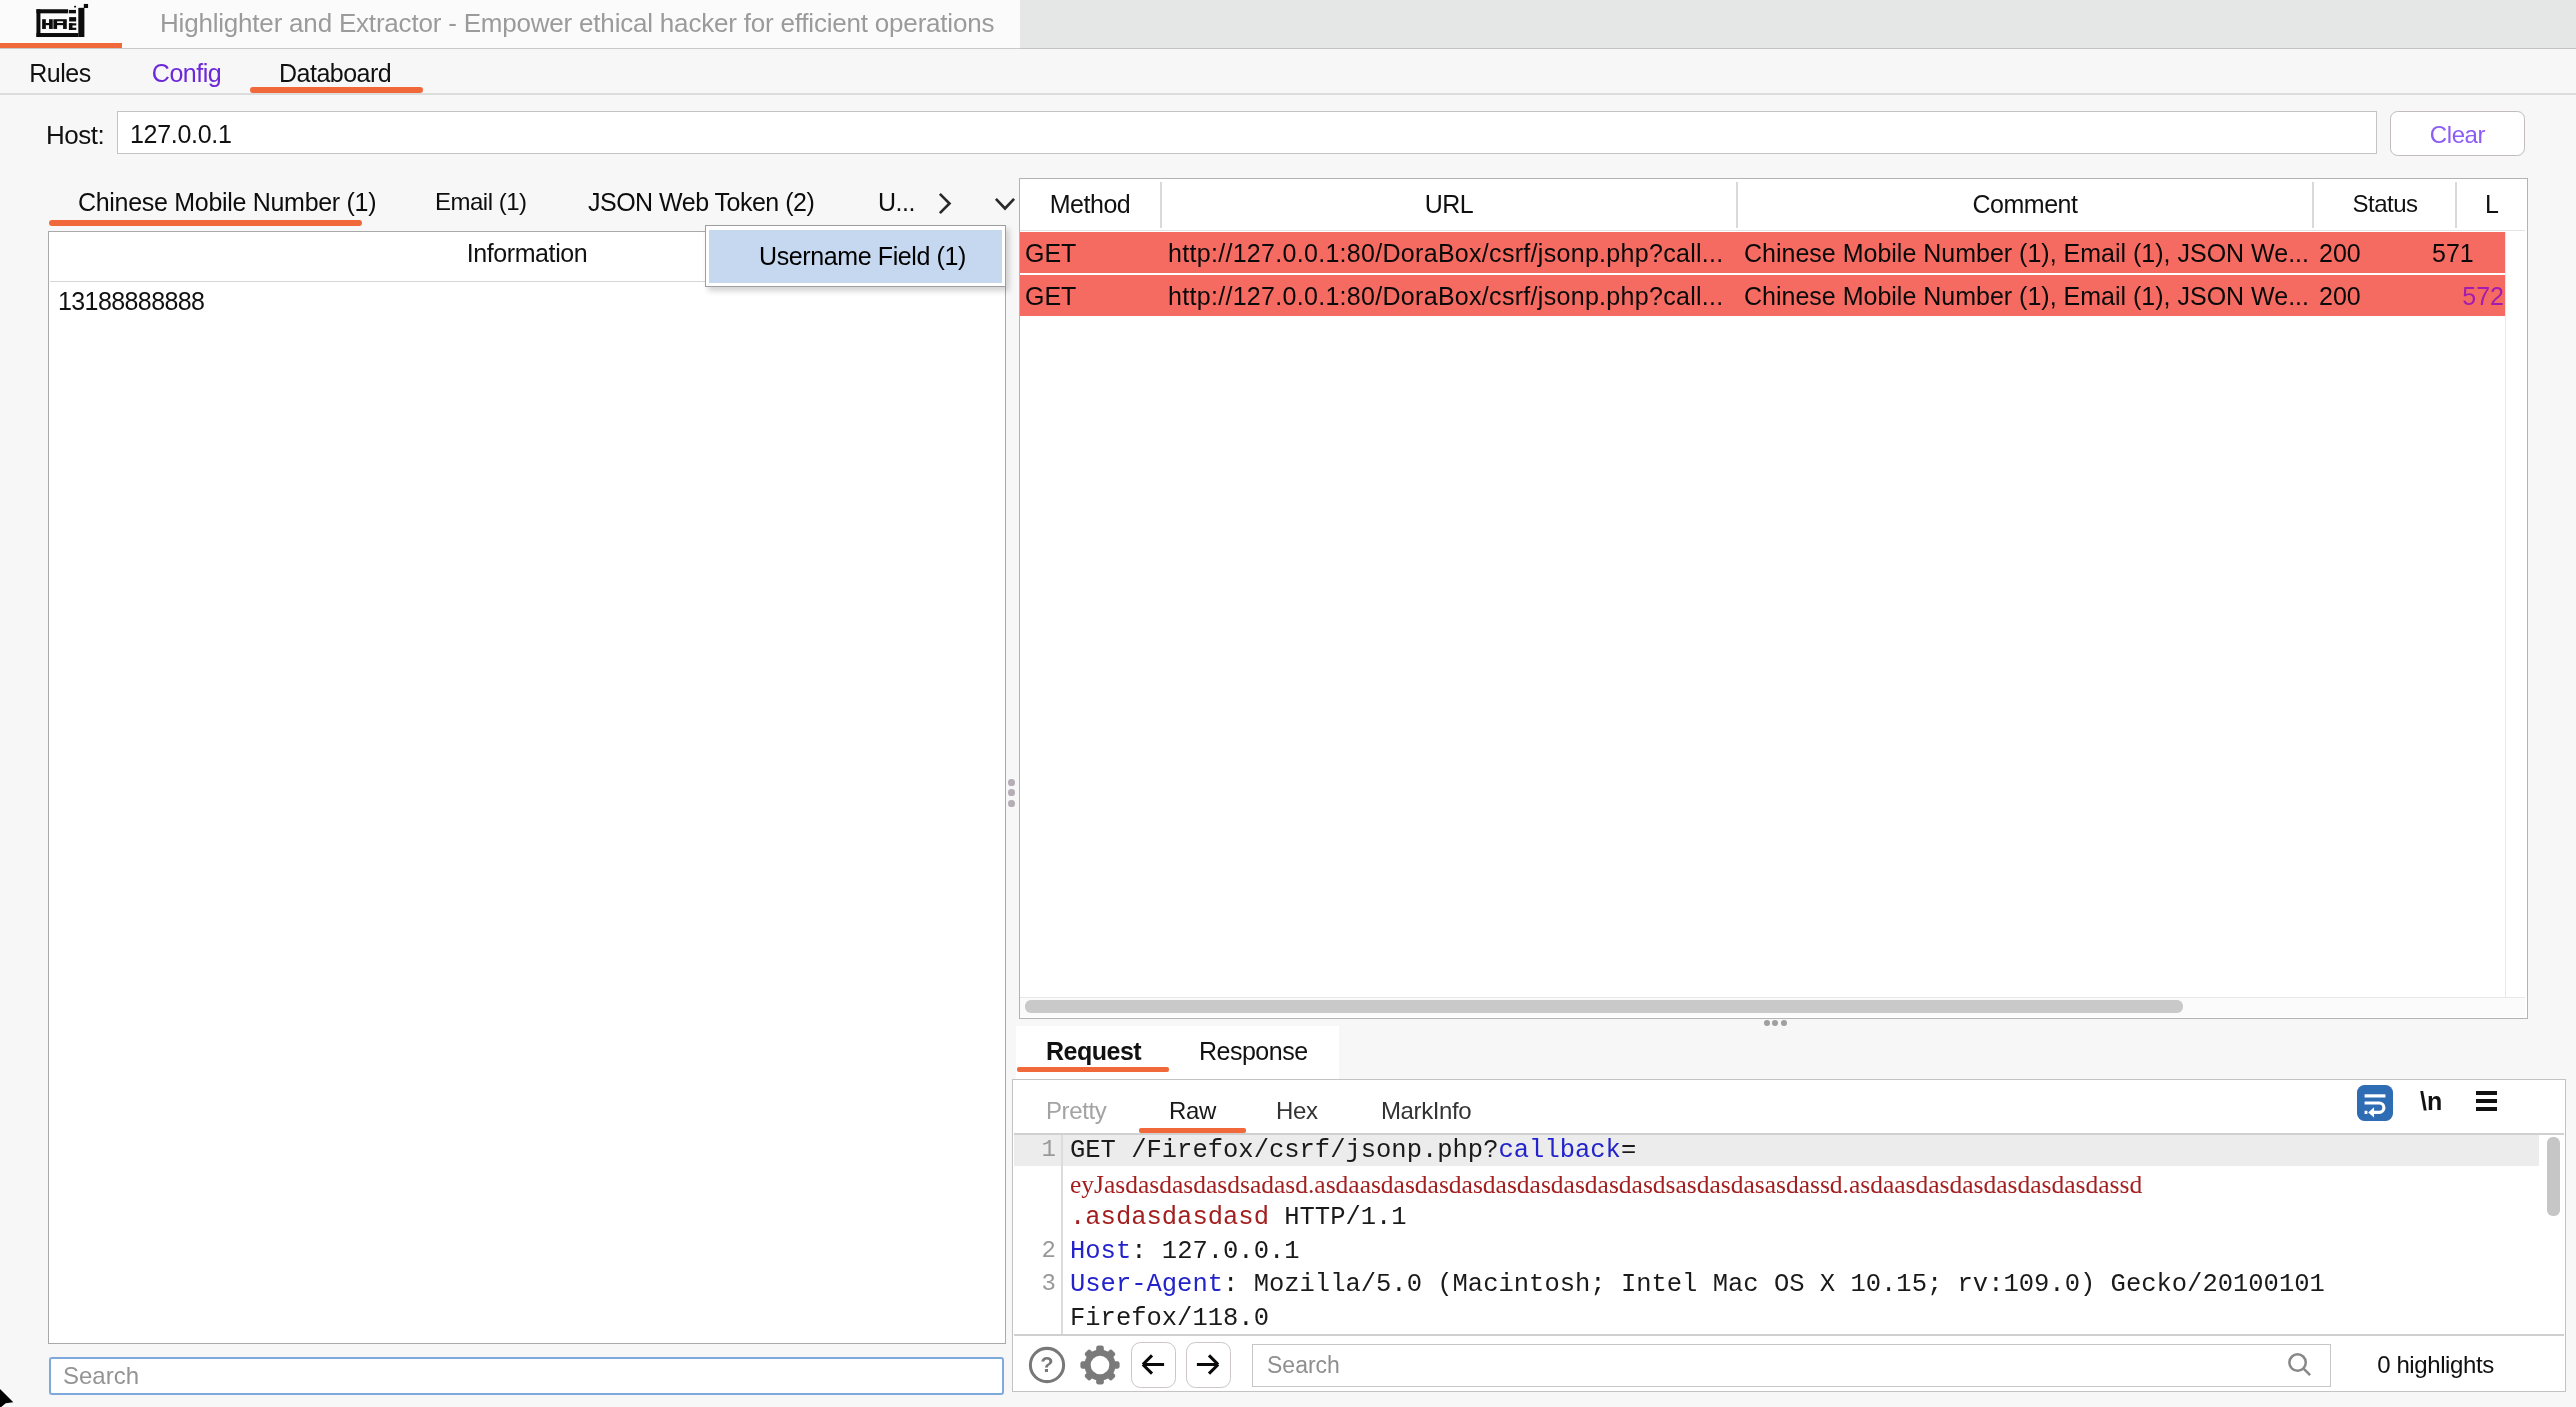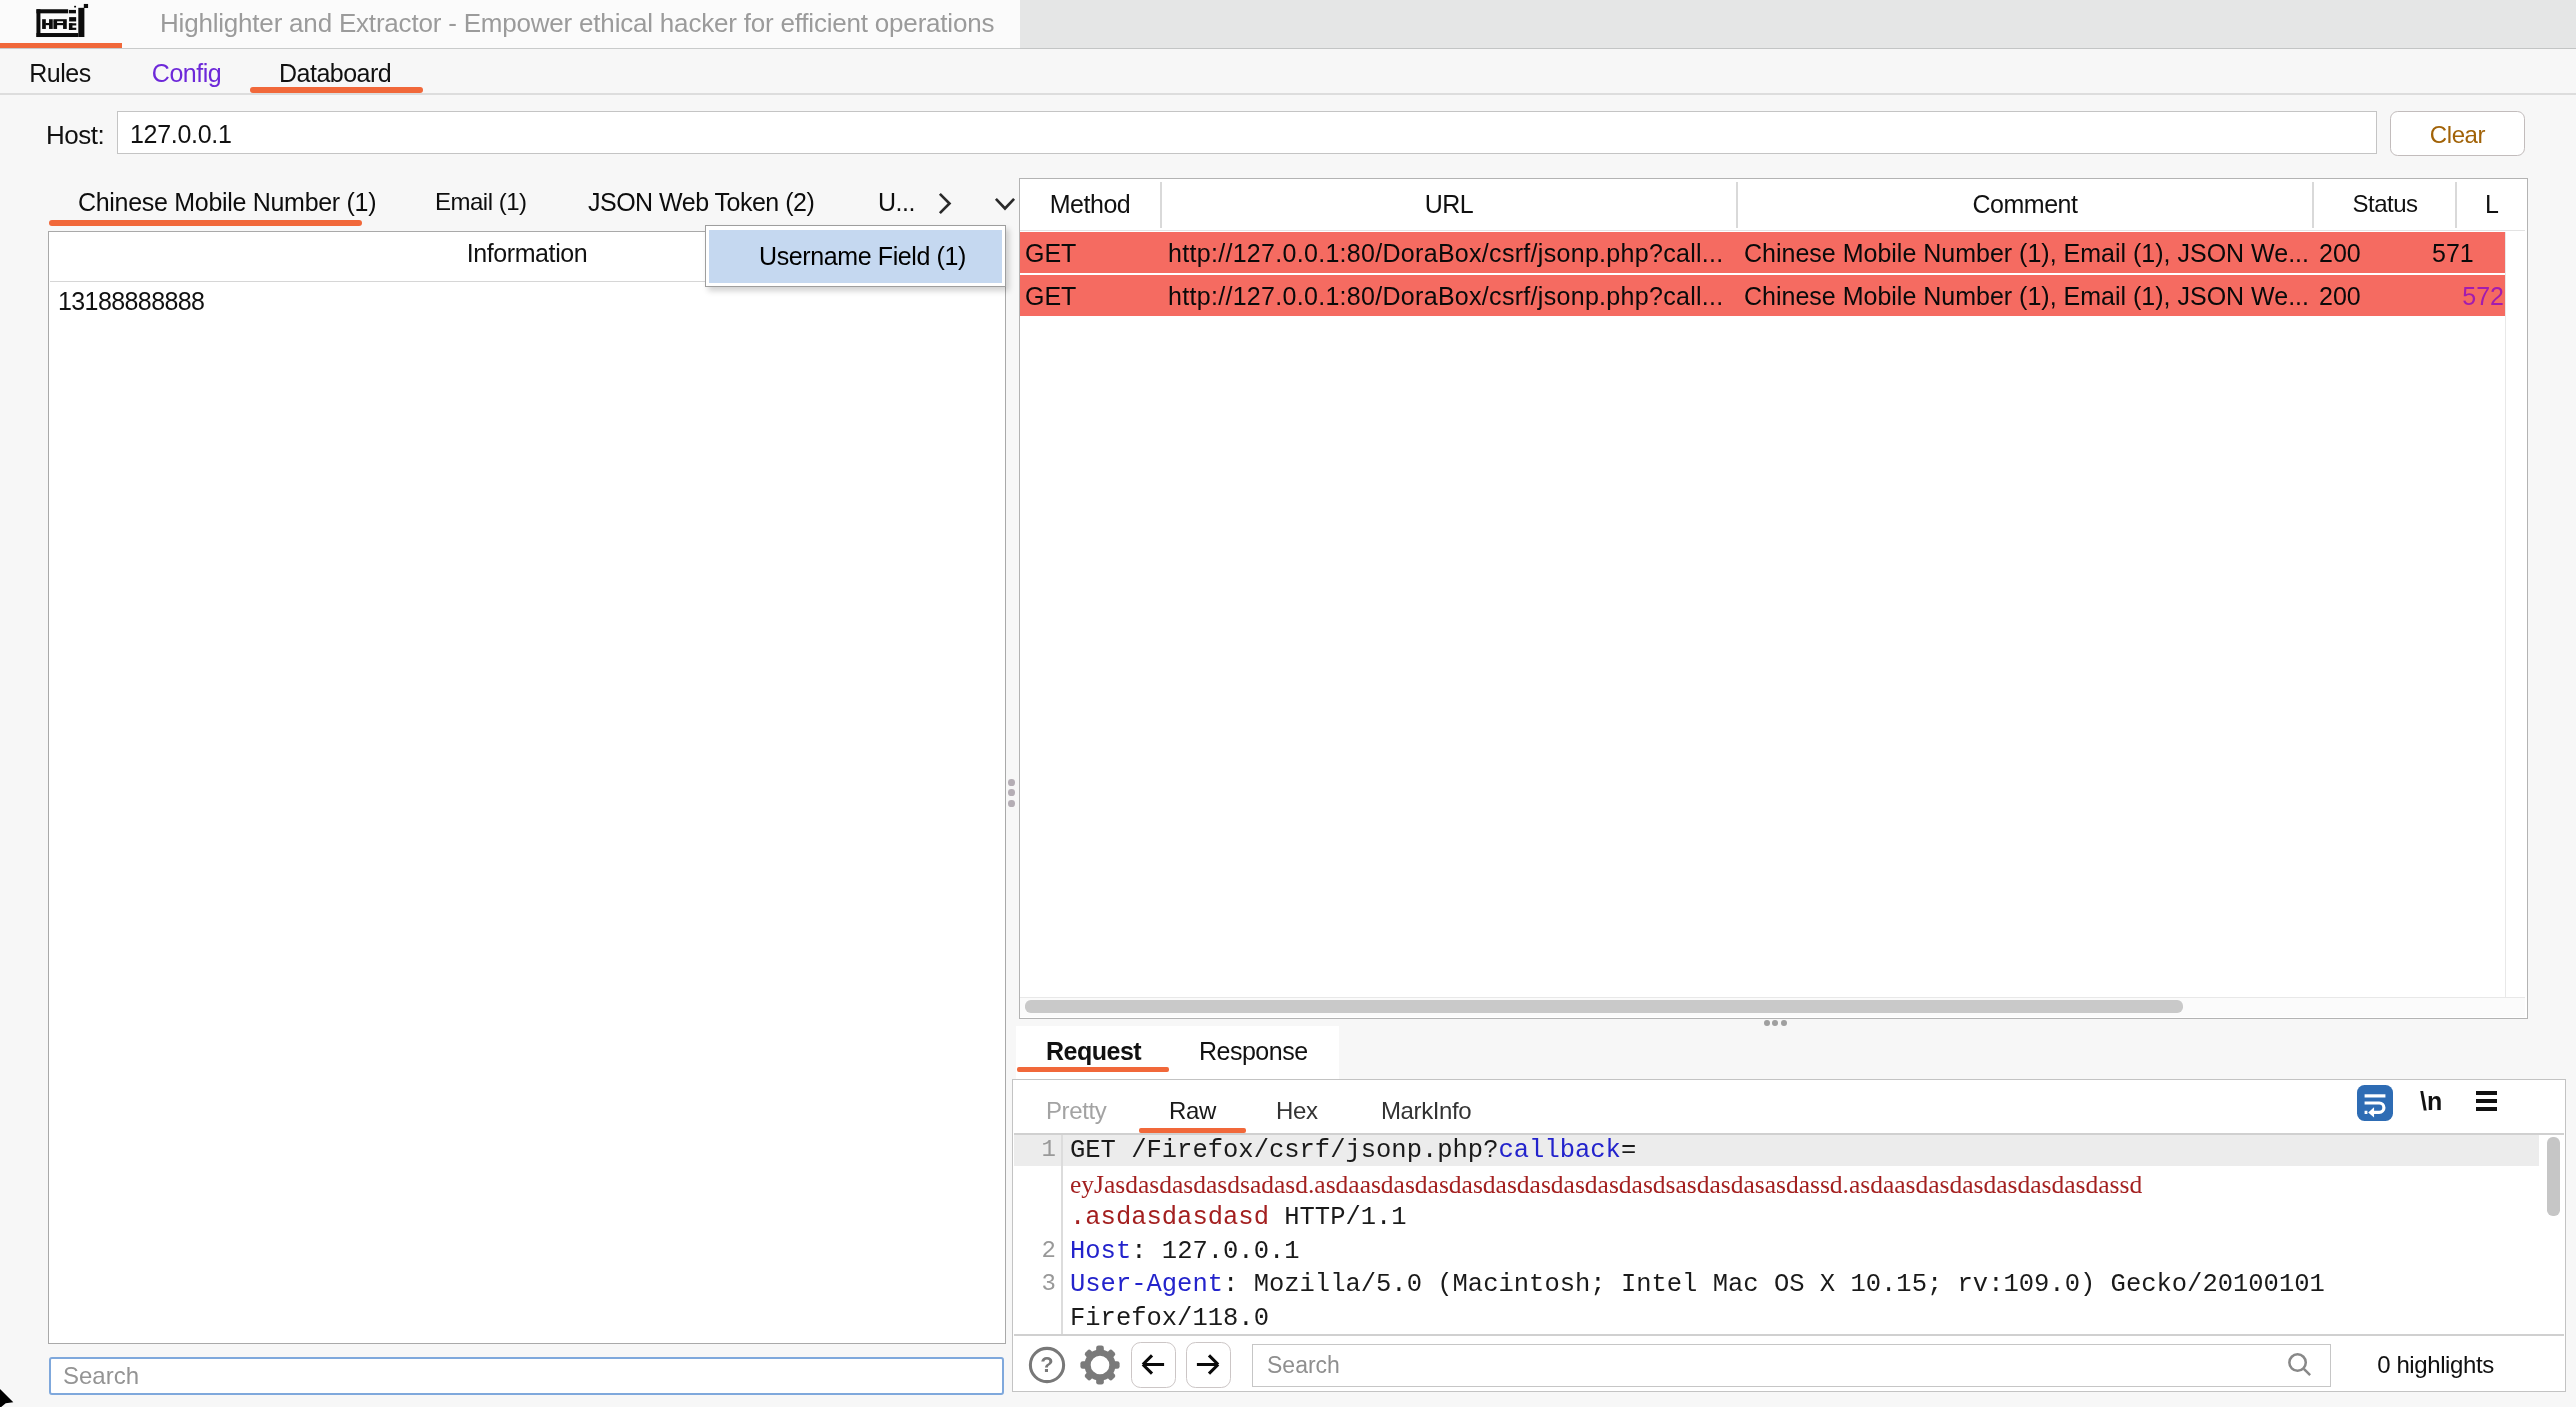--- a/index.html
+++ b/index.html
@@ -43,21 +43,21 @@
 <div class="abs" style="left:0;top:93px;width:2576px;height:1.9px;background:#dddddd;"></div>
 <div class="abs" style="left:29px;top:59px;width:62px;font-size:25px;letter-spacing:-0.5px;color:#111;text-align:center;">Rules</div>
 <div class="abs" style="left:151px;top:59px;width:71px;font-size:25px;letter-spacing:-0.5px;color:#6d28d9;text-align:center;">Config</div>
 <div class="abs" style="left:279px;top:59px;width:115px;font-size:25px;letter-spacing:-0.5px;color:#111;text-align:left;">Databoard</div>
 <div class="abs" style="left:250px;top:87px;width:173px;height:5.8px;background:#f1683a;border-radius:2.9px;"></div>
 
 <div class="abs" style="left:46px;top:120px;font-size:26px;letter-spacing:-0.5px;color:#111;">Host:</div>
 <div class="abs" style="left:117px;top:111px;width:2260px;height:43px;background:#fff;border:1.9px solid #c4c4c4;"></div>
 <div class="abs" style="left:130px;top:120px;font-size:25px;letter-spacing:-0.3px;color:#111;">127.0.0.1</div>
 <div class="abs" style="left:2390px;top:111px;width:135px;height:45px;background:#fff;border:1.9px solid #c2bcbc;border-radius:7.7px;"></div>
-<div class="abs" style="left:2390px;top:121px;width:135px;font-size:24px;letter-spacing:-0.4px;color:#a16207;text-align:center;">Clear</div>
+<div class="abs" style="left:2390px;top:121px;width:135px;font-size:24px;letter-spacing:-0.4px;color:#8b5cf6;text-align:center;">Clear</div>
 
 <div class="abs" style="left:78px;top:188px;font-size:25px;letter-spacing:-0.3px;color:#0d0d0d;">Chinese Mobile Number (1)</div>
 <div class="abs" style="left:435px;top:188px;font-size:24px;letter-spacing:-0.5px;color:#0d0d0d;">Email (1)</div>
 <div class="abs" style="left:588px;top:188px;font-size:25px;letter-spacing:-0.5px;color:#0d0d0d;">JSON Web Token (2)</div>
 <div class="abs" style="left:878px;top:188px;font-size:25px;letter-spacing:-0.5px;color:#0d0d0d;">U...</div>
 <svg class="abs" style="left:937px;top:192px;" width="16.3" height="23" viewBox="0 0 17 24">
       <path d="M3 2 L13 12 L3 22" fill="none" stroke="#2a2a2a" stroke-width="2.8"></path>
     </svg>
 <svg class="abs" style="left:994px;top:196px;" width="22" height="16.3" viewBox="0 0 23 17">
       <path d="M2 3 L11.5 13 L21 3" fill="none" stroke="#2a2a2a" stroke-width="2.8"></path>

